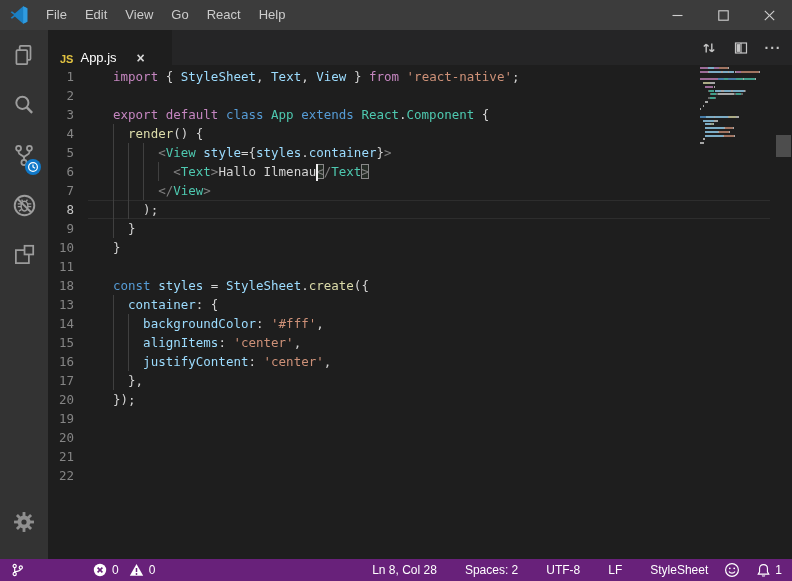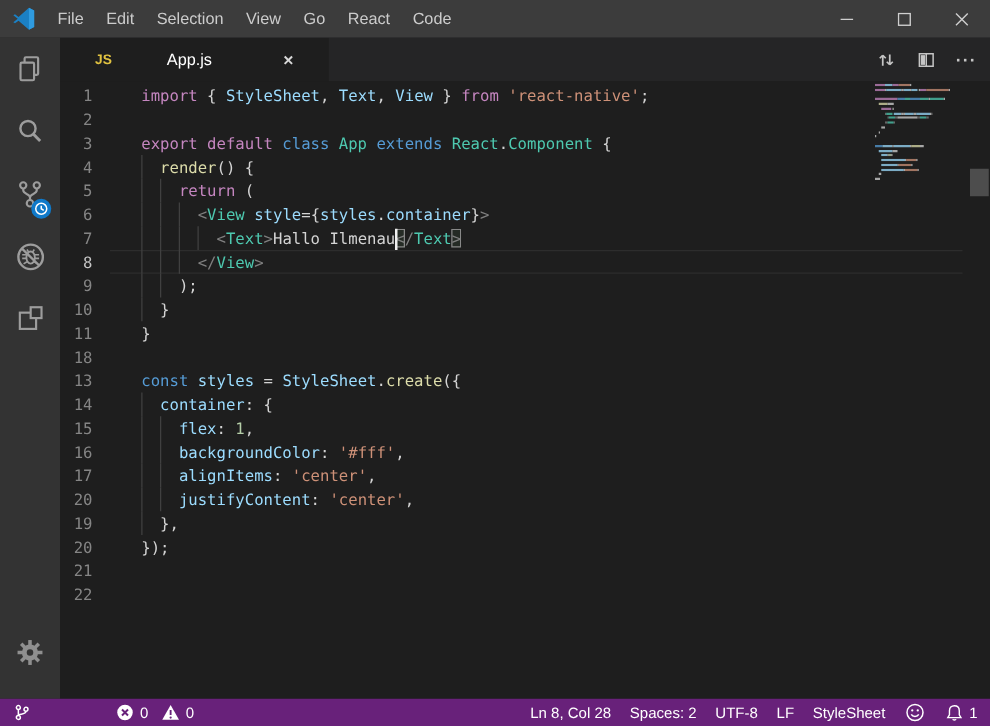--- a/index.html
+++ b/index.html
@@ -24,21 +24,21 @@
     background:var(--activitybar-bg,#333333); z-index:5; }
   .ab-item { width:48px; height:50px; display:flex; align-items:center; justify-content:center; position:relative; }
   .ab-badge { position:absolute; right:7px; bottom:5px; width:16px; height:16px; border-radius:50%;
     background:#1079c9; display:flex; align-items:center; justify-content:center; }
   #settings-item { position:absolute; bottom:12px; left:0; }
 
   
   #tabbar { position:absolute; left:48px; top:30px; right:0; height:35px;
     background:var(--tabbar-bg,#252526); z-index:4; }
   #tab-appjs { position:absolute; left:0; top:0; height:35px; min-width:124px;
-    background:var(--editor-bg,#1E1E1E); display:flex; align-items:center; padding:0 28px;gap:37px; }
+    background:var(--editor-bg,#1E1E1E); display:flex; align-items:flex-end; padding:0 12px; }
   .js-badge { color:#E2C341; font-weight:bold; font-size:11px; margin-right:7px; letter-spacing:0; }
   .tab-label { color:#FFFFFF; font-size:13px; }
   .tab-close { margin-left:20px; color:#D8D8D8; font-size:14px; font-weight:bold; line-height:14px; }
   #tab-actions { position:absolute; right:10px; top:0; height:35px; display:flex; align-items:center; gap:14px; }
   .tab-action { display:flex; align-items:center; justify-content:center; width:18px; height:18px; }
   #more-actions-icon { color:#C5C5C5; font-size:14px; font-weight:bold; letter-spacing:1px; line-height:10px; }
 
   
   #editor { position:absolute; left:48px; top:65px; right:0; bottom:22px;
     background:var(--editor-bg,#1E1E1E); overflow:hidden;
@@ -63,42 +63,41 @@
     background:#4d4d4d; z-index:3; }
 
   
   #statusbar { position:absolute; left:0; right:0; bottom:0; height:22px;
     background:var(--statusbar-bg,#68217A); color:#FFFFFF; font-size:12px;
     display:flex; align-items:center; z-index:10; }
   #status-left { display:flex; align-items:center; padding-left:10px; gap:6px; }
   #problems { display:flex; align-items:center; gap:5px; margin-left:62px; }
   .prob-count { font-size:12px; }
   #status-right { margin-left:auto; display:flex; align-items:center; gap:16px; padding-right:10px; }
-  #status-right-items { display:flex; align-items:center; gap:15px; }
+  #status-right-items { display:flex; align-items:center; gap:28px; }
   .status-item { white-space:nowrap; }
   #notification-group { display:flex; align-items:center; gap:4px; }
 </style>
 </head>
 <body>
 
 <div id="window">
 
   <div id="titlebar">
     <svg id="vscode-logo" viewBox="0 0 24 24">
       <polygon points="17,1.5 7,10.2 3.6,7.6 2,8.6 6.2,12 2,15.4 3.6,16.4 7,13.8 17,22.5 22,20 22,4" fill="#1B80C4"></polygon>
       <polygon points="17,1.5 17,22.5 22,20 22,4" fill="#2F9BE0"></polygon>
     </svg>
     <div id="menubar">
         <div class="menu-item">File</div>
         <div class="menu-item">Edit</div>
-        <div class="menu-item">Selection</div>
         <div class="menu-item">View</div>
         <div class="menu-item">Go</div>
         <div class="menu-item">React</div>
-        <div class="menu-item">Code</div>
+        <div class="menu-item">Help</div>
       </div>
     <div id="window-controls">
       <div class="win-btn">
         <svg width="11" height="11" viewBox="0 0 11 11">
             <line x1="0.5" y1="5.5" x2="10.5" y2="5.5" stroke-width="1.1"></line>
           </svg>
       </div>
       <div class="win-btn">
         <svg width="11" height="11" viewBox="0 0 11 11">
             <rect x="0.8" y="0.8" width="9.4" height="9.4" fill="none" stroke-width="1.1"></rect>
@@ -218,31 +217,29 @@
         <div class="ln-num">19</div>
         <div class="ln-num">20</div>
         <div class="ln-num">21</div>
         <div class="ln-num">22</div>
       </div>
     <div id="code">
         <div class="code-line"><span style="color: rgb(197, 134, 192);">import </span><span style="color: rgb(212, 212, 212);">{ </span><span style="color: rgb(156, 220, 254);">StyleSheet</span><span style="color: rgb(212, 212, 212);">, </span><span style="color: rgb(156, 220, 254);">Text</span><span style="color: rgb(212, 212, 212);">, </span><span style="color: rgb(156, 220, 254);">View</span><span style="color: rgb(212, 212, 212);"> } </span><span style="color: rgb(197, 134, 192);">from </span><span style="color: rgb(206, 145, 120);">'react-native'</span><span style="color: rgb(212, 212, 212);">;</span></div>
         <div class="code-line"></div>
         <div class="code-line"><span style="color: rgb(197, 134, 192);">export default </span><span style="color: rgb(86, 156, 214);">class </span><span style="color: rgb(78, 201, 176);">App </span><span style="color: rgb(86, 156, 214);">extends </span><span style="color: rgb(78, 201, 176);">React</span><span style="color: rgb(212, 212, 212);">.</span><span style="color: rgb(78, 201, 176);">Component </span><span style="color: rgb(212, 212, 212);">{</span></div>
         <div class="code-line"><span class="indent-guide" style="left: 0ch;"></span><span style="color: rgb(212, 212, 212);">  </span><span style="color: rgb(220, 220, 170);">render</span><span style="color: rgb(212, 212, 212);">() {</span></div>
-        <div class="code-line"><span class="indent-guide" style="left: 0ch;"></span><span class="indent-guide" style="left: 2ch;"></span><span style="color: rgb(212, 212, 212);">    </span><span style="color: rgb(197, 134, 192);">return</span><span style="color: rgb(212, 212, 212);"> (</span></div>
         <div class="code-line"><span class="indent-guide" style="left: 0ch;"></span><span class="indent-guide" style="left: 2ch;"></span><span class="indent-guide" style="left: 4ch;"></span><span style="color: rgb(212, 212, 212);">      </span><span style="color: rgb(128, 128, 128);">&lt;</span><span style="color: rgb(78, 201, 176);">View</span><span style="color: rgb(212, 212, 212);"> </span><span style="color: rgb(156, 220, 254);">style</span><span style="color: rgb(212, 212, 212);">=</span><span style="color: rgb(212, 212, 212);">{</span><span style="color: rgb(156, 220, 254);">styles</span><span style="color: rgb(212, 212, 212);">.</span><span style="color: rgb(156, 220, 254);">container</span><span style="color: rgb(212, 212, 212);">}</span><span style="color: rgb(128, 128, 128);">&gt;</span></div>
         <div class="code-line"><span class="indent-guide" style="left: 0ch;"></span><span class="indent-guide" style="left: 2ch;"></span><span class="indent-guide" style="left: 4ch;"></span><span class="indent-guide" style="left: 6ch;"></span><span style="color: rgb(212, 212, 212);">        </span><span style="color: rgb(128, 128, 128);">&lt;</span><span style="color: rgb(78, 201, 176);">Text</span><span style="color: rgb(128, 128, 128);">&gt;</span><span style="color: rgb(212, 212, 212);">Hallo Ilmenau</span><span class="cursor"></span><span class="bm" style="color: rgb(128, 128, 128);">&lt;</span><span style="color: rgb(128, 128, 128);">/</span><span style="color: rgb(78, 201, 176);">Text</span><span class="bm" style="color: rgb(128, 128, 128);">&gt;</span></div>
         <div class="code-line"><span class="indent-guide" style="left: 0ch;"></span><span class="indent-guide" style="left: 2ch;"></span><span class="indent-guide" style="left: 4ch;"></span><span style="color: rgb(212, 212, 212);">      </span><span style="color: rgb(128, 128, 128);">&lt;/</span><span style="color: rgb(78, 201, 176);">View</span><span style="color: rgb(128, 128, 128);">&gt;</span></div>
         <div class="code-line"><span class="indent-guide" style="left: 0ch;"></span><span class="indent-guide" style="left: 2ch;"></span><span style="color: rgb(212, 212, 212);">    );</span></div>
         <div class="code-line"><span class="indent-guide" style="left: 0ch;"></span><span style="color: rgb(212, 212, 212);">  }</span></div>
         <div class="code-line"><span style="color: rgb(212, 212, 212);">}</span></div>
         <div class="code-line"></div>
         <div class="code-line"><span style="color: rgb(86, 156, 214);">const </span><span style="color: rgb(156, 220, 254);">styles </span><span style="color: rgb(212, 212, 212);">= </span><span style="color: rgb(156, 220, 254);">StyleSheet</span><span style="color: rgb(212, 212, 212);">.</span><span style="color: rgb(220, 220, 170);">create</span><span style="color: rgb(212, 212, 212);">({</span></div>
         <div class="code-line"><span class="indent-guide" style="left: 0ch;"></span><span style="color: rgb(212, 212, 212);">  </span><span style="color: rgb(156, 220, 254);">container</span><span style="color: rgb(212, 212, 212);">: {</span></div>
-        <div class="code-line"><span class="indent-guide" style="left: 0ch;"></span><span class="indent-guide" style="left: 2ch;"></span><span style="color: rgb(212, 212, 212);">    </span><span style="color: rgb(156, 220, 254);">flex</span><span style="color: rgb(212, 212, 212);">: </span><span style="color: rgb(181, 206, 168);">1</span><span style="color: rgb(212, 212, 212);">,</span></div>
         <div class="code-line"><span class="indent-guide" style="left: 0ch;"></span><span class="indent-guide" style="left: 2ch;"></span><span style="color: rgb(212, 212, 212);">    </span><span style="color: rgb(156, 220, 254);">backgroundColor</span><span style="color: rgb(212, 212, 212);">: </span><span style="color: rgb(206, 145, 120);">'#fff'</span><span style="color: rgb(212, 212, 212);">,</span></div>
         <div class="code-line"><span class="indent-guide" style="left: 0ch;"></span><span class="indent-guide" style="left: 2ch;"></span><span style="color: rgb(212, 212, 212);">    </span><span style="color: rgb(156, 220, 254);">alignItems</span><span style="color: rgb(212, 212, 212);">: </span><span style="color: rgb(206, 145, 120);">'center'</span><span style="color: rgb(212, 212, 212);">,</span></div>
         <div class="code-line"><span class="indent-guide" style="left: 0ch;"></span><span class="indent-guide" style="left: 2ch;"></span><span style="color: rgb(212, 212, 212);">    </span><span style="color: rgb(156, 220, 254);">justifyContent</span><span style="color: rgb(212, 212, 212);">: </span><span style="color: rgb(206, 145, 120);">'center'</span><span style="color: rgb(212, 212, 212);">,</span></div>
         <div class="code-line"><span class="indent-guide" style="left: 0ch;"></span><span style="color: rgb(212, 212, 212);">  },</span></div>
         <div class="code-line"><span style="color: rgb(212, 212, 212);">});</span></div>
         <div class="code-line"></div>
       </div>
     <div id="minimap">
         <div class="mini-line"><span style="margin-left: 0px; width: 7.5px; background: rgb(197, 134, 192);"></span><span style="margin-left: 0px; width: 6.25px; background: rgb(156, 220, 254);"></span><span style="margin-left: 0px; width: 5px; background: rgb(197, 134, 192);"></span><span style="margin-left: 0px; width: 8.75px; background: rgb(206, 145, 120);"></span><span style="margin-left: 0px; width: 1.25px; background: rgb(212, 212, 212);"></span></div>
         <div class="mini-line"><span style="margin-left: 0px; width: 7.5px; background: rgb(197, 134, 192);"></span><span style="margin-left: 0px; width: 1.25px; background: rgb(212, 212, 212);"></span><span style="margin-left: 0px; width: 12.5px; background: rgb(156, 220, 254);"></span><span style="margin-left: 0px; width: 1.25px; background: rgb(212, 212, 212);"></span><span style="margin-left: 0px; width: 5px; background: rgb(156, 220, 254);"></span><span style="margin-left: 0px; width: 1.25px; background: rgb(212, 212, 212);"></span><span style="margin-left: 0px; width: 5px; background: rgb(156, 220, 254);"></span><span style="margin-left: 1.25px; width: 1.25px; background: rgb(212, 212, 212);"></span><span style="margin-left: 0px; width: 5px; background: rgb(197, 134, 192);"></span><span style="margin-left: 0px; width: 17.5px; background: rgb(206, 145, 120);"></span><span style="margin-left: 0px; width: 1.25px; background: rgb(212, 212, 212);"></span></div>

